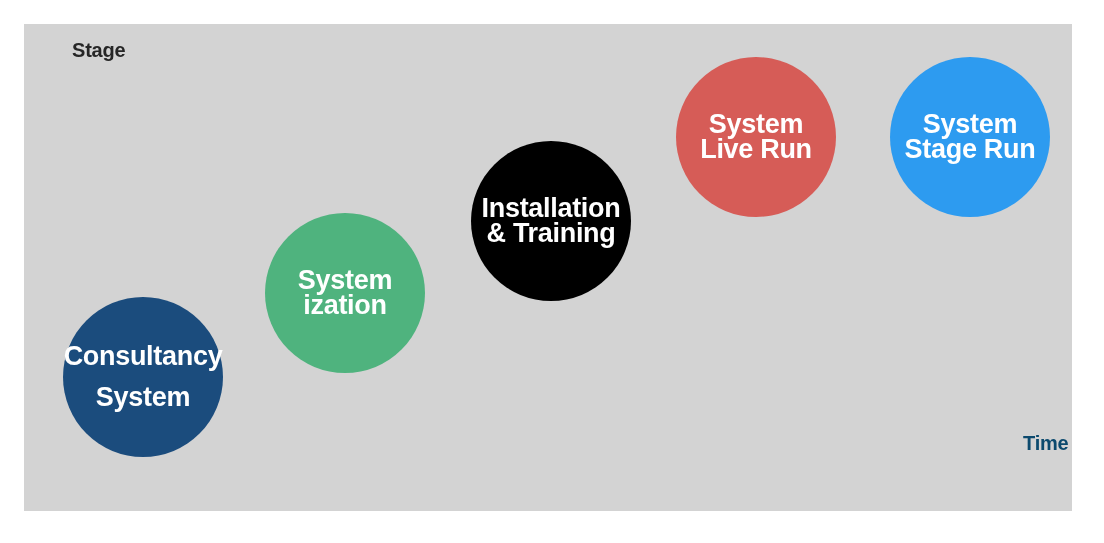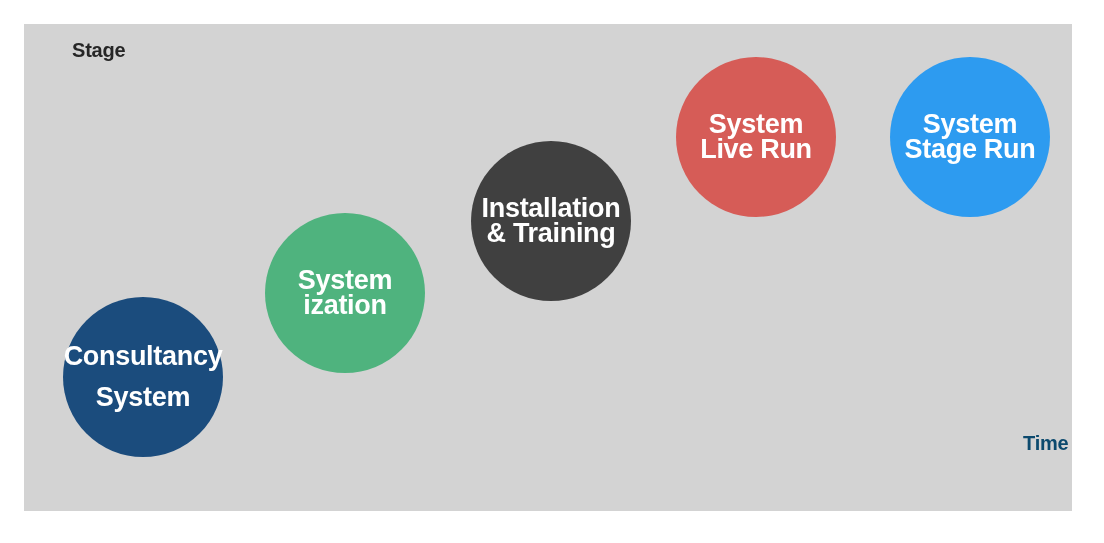--- a/index.html
+++ b/index.html
@@ -72,21 +72,21 @@
   <div class="stage-circle c1" style="background-color: rgb(27, 76, 125);">
     <span class="circle-line">Consultancy</span>
     <span class="circle-line">System</span>
   </div>
 
   <div class="stage-circle c2" style="background-color: rgb(79, 179, 126);">
     <span class="circle-line">System</span>
     <span class="circle-line">ization</span>
   </div>
 
-  <div class="stage-circle c3" style="background-color: #404040;">
+  <div class="stage-circle c3" style="background-color: #000000;">
     <span class="circle-line">Installation</span>
     <span class="circle-line">&amp; Training</span>
   </div>
 
   <div class="stage-circle c4" style="background-color: rgb(214, 92, 87);">
     <span class="circle-line">System</span>
     <span class="circle-line">Live Run</span>
   </div>
 
   <div class="stage-circle c5" style="background-color: rgb(45, 155, 240);">

